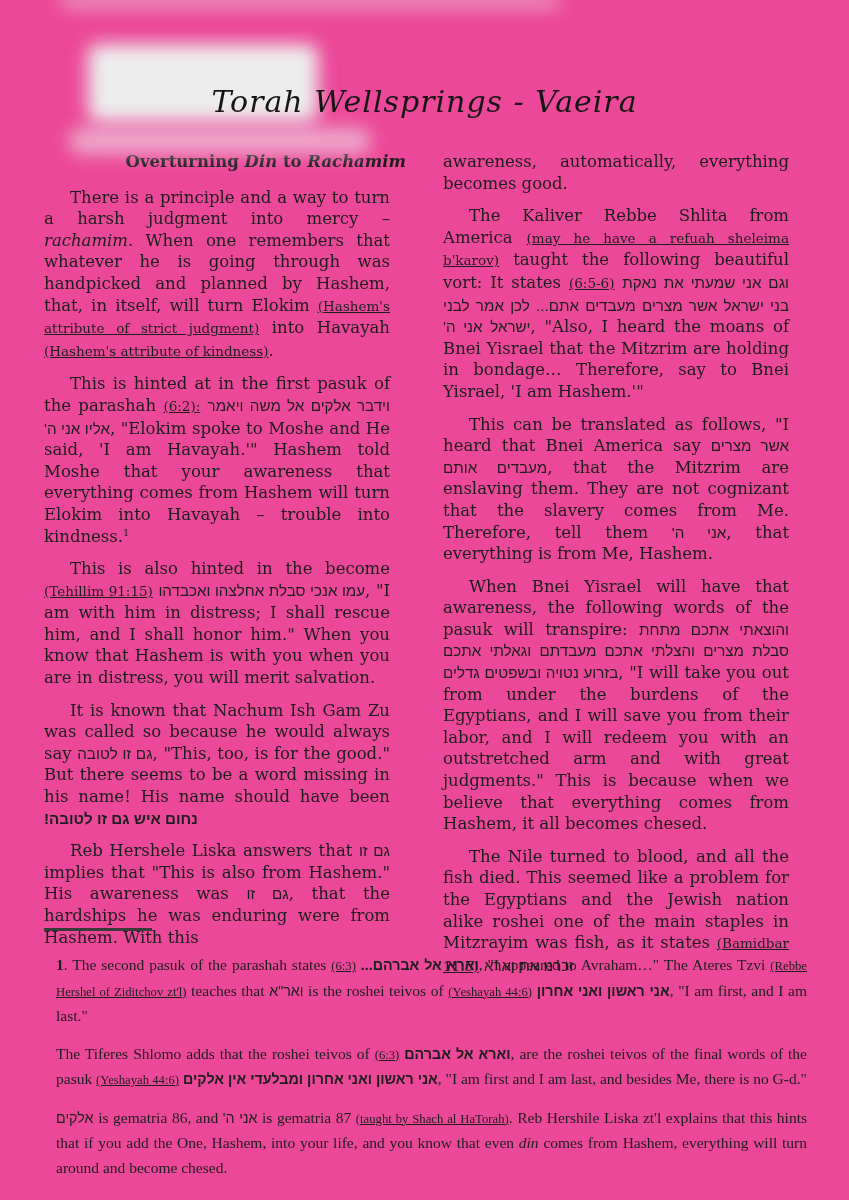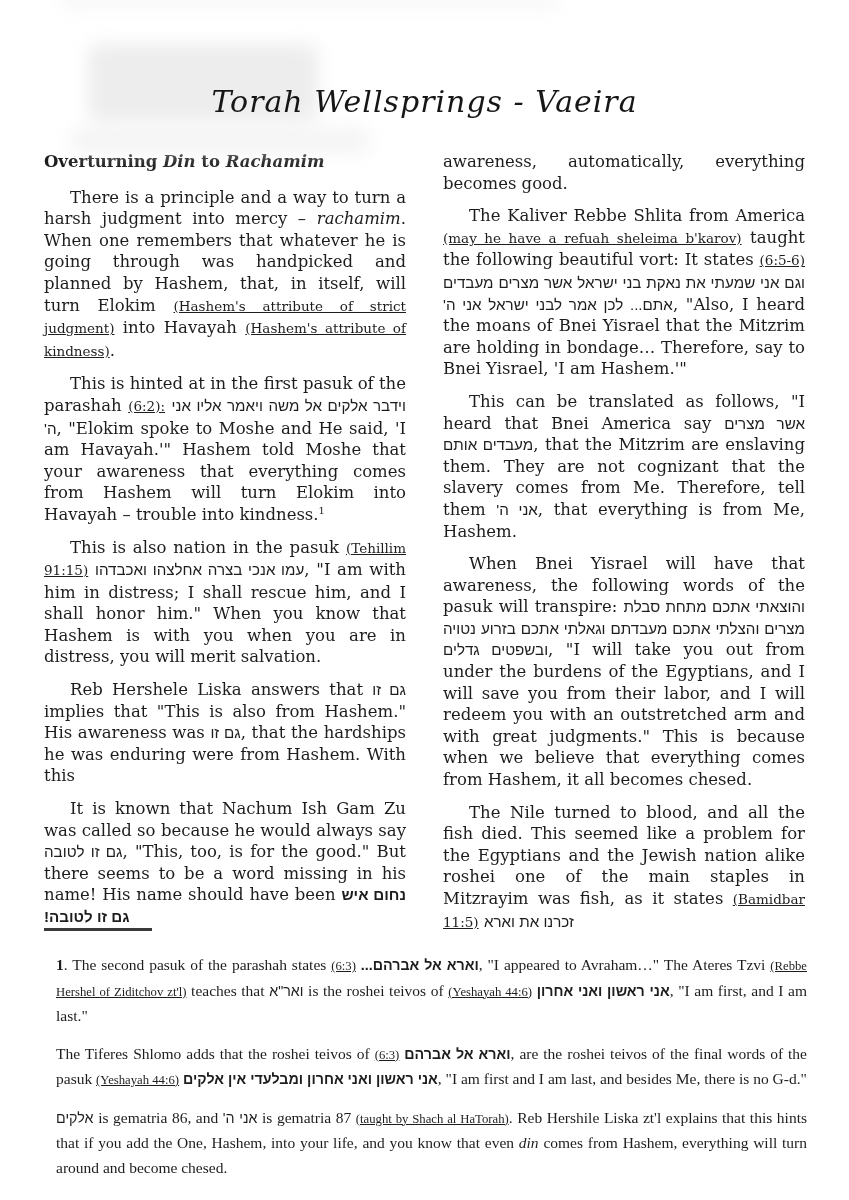--- a/index.html
+++ b/index.html
@@ -1,20 +1,20 @@
 <!DOCTYPE html>
 <html><head>
 <meta charset="utf-8">
 <style>
   html,body{margin:0;padding:0;background:#e8e8e8;}
   .page{
     position:relative;
     width:849px;height:1200px;
     margin:0 auto;
-    background:#ffffff;
+    background:#ec4899;
     overflow:hidden;
     font-family:"DejaVu Serif", serif;
     color:#1d1d1d;
     box-sizing:border-box;
   }
   .smudge{
     position:absolute;background:#ededed;filter:blur(9px);border-radius:10px;
   }
   .smudge-a{top:44px;left:88px;width:230px;height:78px;}
   .smudge-b{top:128px;left:70px;width:300px;height:26px;opacity:.6;}
@@ -37,25 +37,25 @@
     margin-top:32px;
   }
   .col{
     flex:1;
     min-width:0;
     font-size:16.5px;
     line-height:21.6px;
     text-align:justify;
   }
   .heading{
-    text-align:left;
+    text-align:right;
     font-weight:bold;
     margin:0 0 14px 0;
   }
-  .col p{margin:0 0 11px 0;text-indent:26px;}
+  .col p{margin:0 16px 11px 0;text-indent:26px;}
   .col p.no-indent{text-indent:0;}
   .footnotes{
     position:absolute;
     top:920px;left:44px;right:42px;
     font-family:"Liberation Serif", serif;
     font-size:15.5px;
     line-height:24.5px;
     text-align:justify;
     color:#1d1d1d;
   }
@@ -88,23 +88,23 @@
   <div class="smudge smudge-c"></div>
 
   <h1 class="title">Torah Wellsprings - Vaeira</h1>
 
   <div class="columns">
     <div class="col">
       <div class="heading"><span class="run-b">Overturning </span><span class="run-bi">Din</span><span class="run-b"> to </span><span class="run-bi">Rachamim</span></div>
       <div>
           <p><span>There is a principle and a way to turn a harsh judgment into mercy – </span><span class="run-i">rachamim</span><span>. When one remembers that whatever he is going through was handpicked and planned by Hashem, that, in itself, will turn Elokim </span><span class="run-sm">(Hashem's attribute of strict judgment)</span><span> into Havayah </span><span class="run-sm">(Hashem's attribute of kindness)</span><span>.</span></p>
           <p><span>This is hinted at in the first pasuk of the parashah </span><span class="run-sm">(6:2):</span><span> </span><span class="run-he">וידבר אלקים אל משה ויאמר אליו אני ה'</span><span>, "Elokim spoke to Moshe and He said, 'I am Havayah.'" Hashem told Moshe that your awareness that everything comes from Hashem will turn Elokim into Havayah – trouble into kindness.</span><span class="run-sup">1</span></p>
-          <p><span>This is also nation in the pasuk </span><span class="run-sm">(Tehillim 91:15)</span><span> </span><span class="run-he">עמו אנכי בצרה אחלצהו ואכבדהו</span><span>, "I am with him in distress; I shall rescue him, and I shall honor him." When you know that Hashem is with you when you are in distress, you will merit salvation.</span></p>
+          <p><span>This is also hinted in the become </span><span class="run-sm">(Tehillim 91:15)</span><span> </span><span class="run-he">עמו אנכי סבלת אחלצהו ואכבדהו</span><span>, "I am with him in distress; I shall rescue him, and I shall honor him." When you know that Hashem is with you when you are in distress, you will merit salvation.</span></p>
+          <p><span>It is known that Nachum Ish Gam Zu was called so because he would always say </span><span class="run-he">גם זו לטובה</span><span>, "This, too, is for the good." But there seems to be a word missing in his name! His name should have been </span><span class="run-heb">נחום איש גם זו לטובה!</span></p>
           <p><span>Reb Hershele Liska answers that </span><span class="run-he">גם זו</span><span> implies that "This is also from Hashem." His awareness was </span><span class="run-he">גם זו</span><span>, that the hardships he was enduring were from Hashem. With this</span></p>
-          <p><span>It is known that Nachum Ish Gam Zu was called so because he would always say </span><span class="run-he">גם זו לטובה</span><span>, "This, too, is for the good." But there seems to be a word missing in his name! His name should have been </span><span class="run-heb">נחום איש גם זו לטובה!</span></p>
         </div>
     </div>
     <div class="col">
       <div>
           <p class="no-indent"><span>awareness, automatically, everything becomes good.</span></p>
           <p><span>The Kaliver Rebbe Shlita from America </span><span class="run-sm">(may he have a refuah sheleima b'karov)</span><span> taught the following beautiful vort: It states </span><span class="run-sm">(6:5-6)</span><span> </span><span class="run-he">וגם אני שמעתי את נאקת בני ישראל אשר מצרים מעבדים אתם... לכן אמר לבני ישראל אני ה'</span><span>, "Also, I heard the moans of Bnei Yisrael that the Mitzrim are holding in bondage… Therefore, say to Bnei Yisrael, 'I am Hashem.'"</span></p>
           <p><span>This can be translated as follows, "I heard that Bnei America say </span><span class="run-he">אשר מצרים מעבדים אותם</span><span>, that the Mitzrim are enslaving them. They are not cognizant that the slavery comes from Me. Therefore, tell them </span><span class="run-he">אני ה'</span><span>, that everything is from Me, Hashem.</span></p>
           <p><span>When Bnei Yisrael will have that awareness, the following words of the pasuk will transpire: </span><span class="run-he">והוצאתי אתכם מתחת סבלת מצרים והצלתי אתכם מעבדתם וגאלתי אתכם בזרוע נטויה ובשפטים גדלים</span><span>, "I will take you out from under the burdens of the Egyptians, and I will save you from their labor, and I will redeem you with an outstretched arm and with great judgments." This is because when we believe that everything comes from Hashem, it all becomes chesed.</span></p>
           <p><span>The Nile turned to blood, and all the fish died. This seemed like a problem for the Egyptians and the Jewish nation alike roshei one of the main staples in Mitzrayim was fish, as it states </span><span class="run-sm">(Bamidbar 11:5)</span><span> </span><span class="run-he">זכרנו את וארא</span></p>
         </div>

